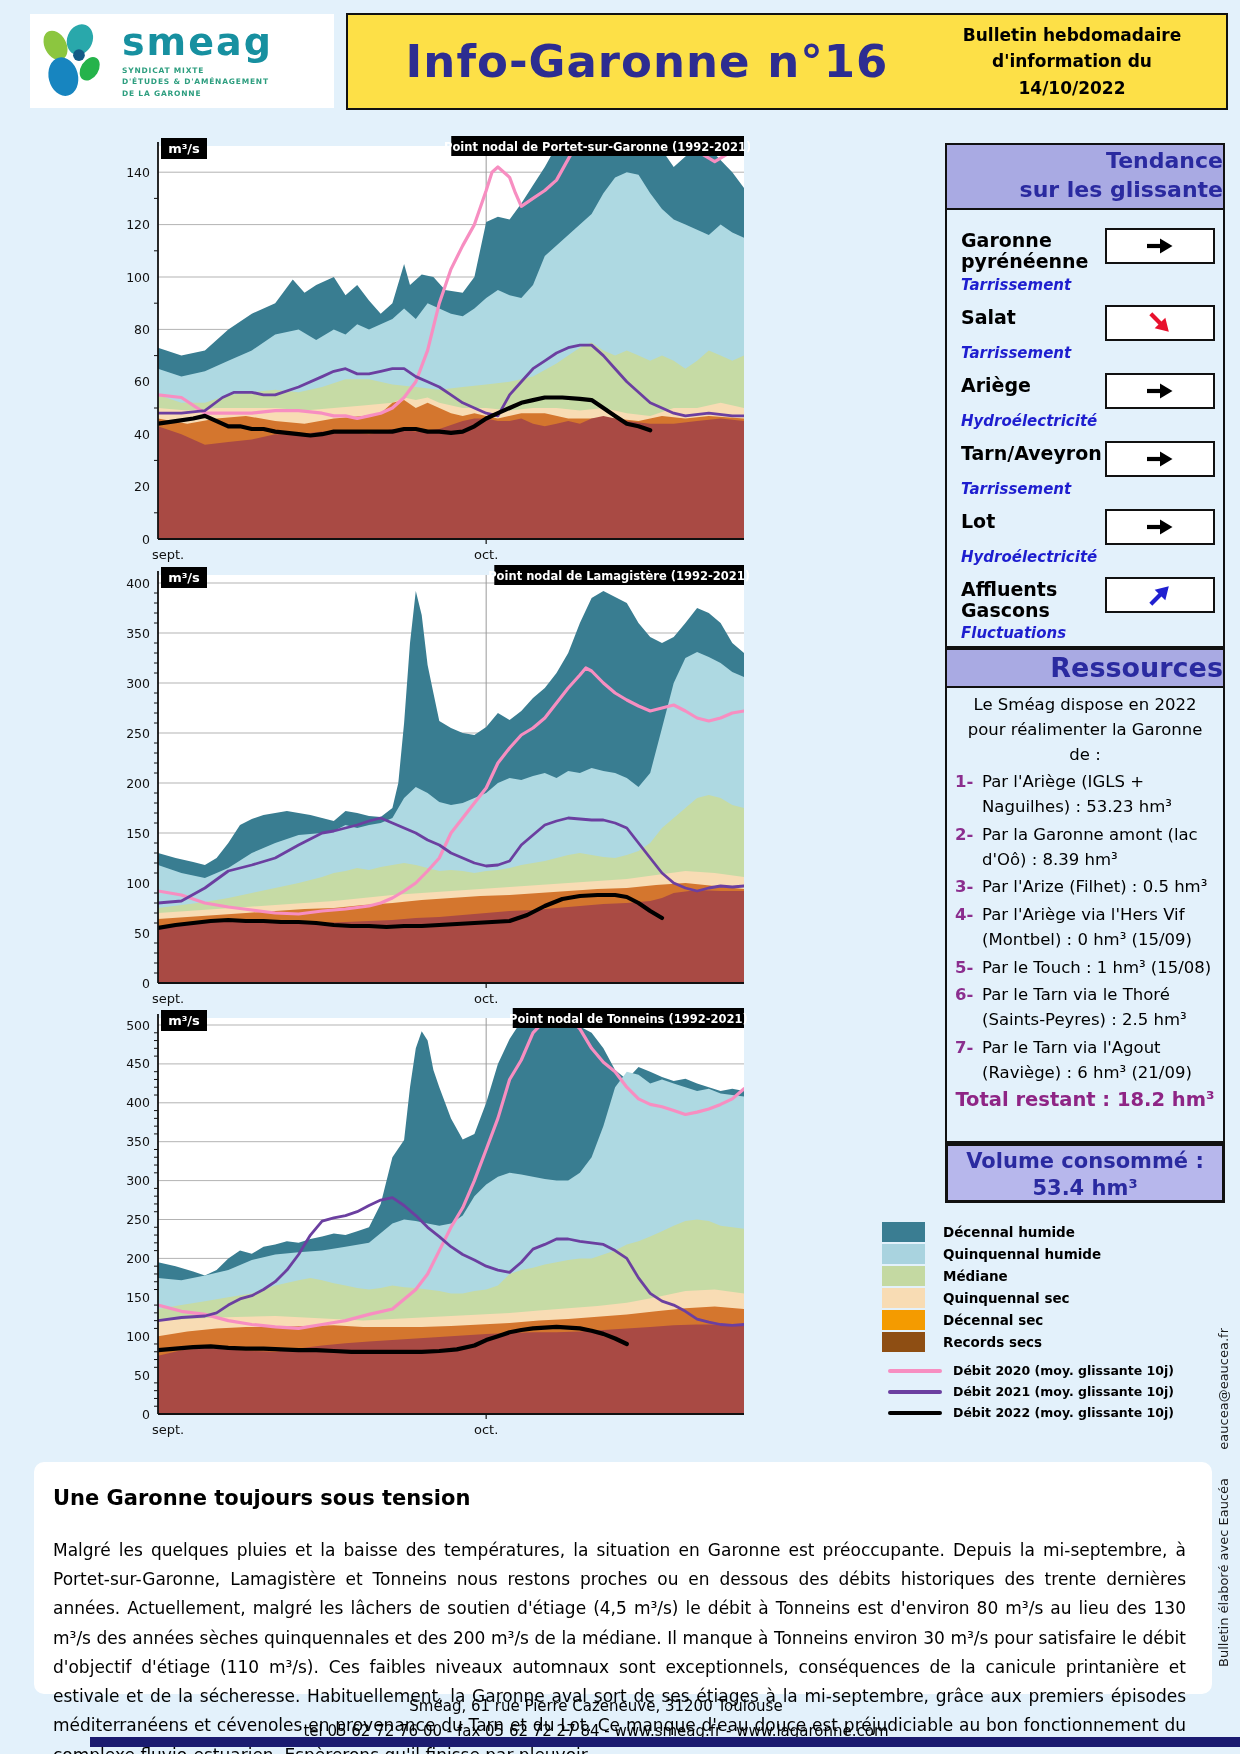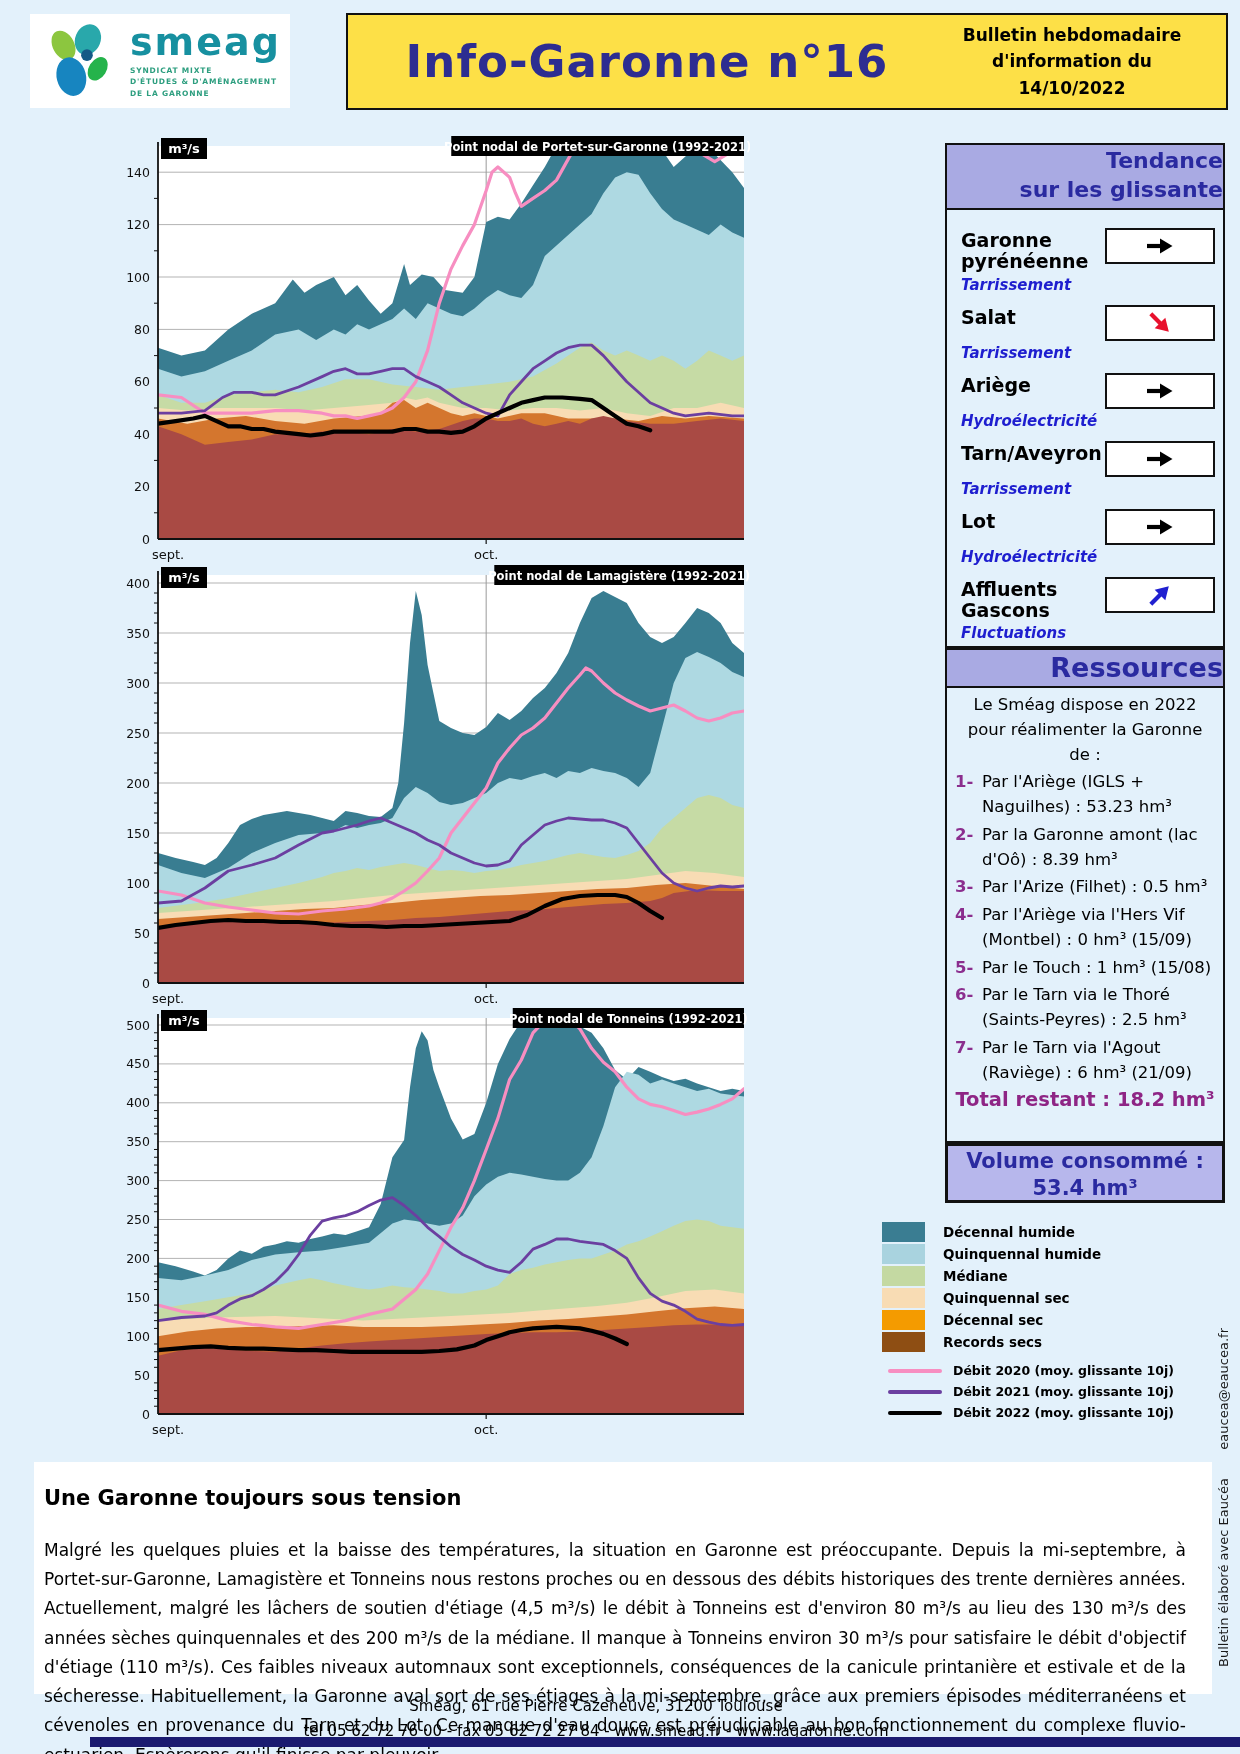--- a/index.html
+++ b/index.html
@@ -1,20 +1,20 @@
 <!DOCTYPE html>
 <html><head>
 <meta charset="utf-8">
 <style>
   html,body{margin:0;padding:0;background:#cfe3f2;}
   .page{width:1240px;height:1754px;position:relative;background:#e3f1fb;
         font-family:"DejaVu Sans",sans-serif;overflow:hidden;margin:0 auto;}
   
-  .logo-box{position:absolute;left:30px;top:14px;width:260px;height:94px;background:#fff;
-            display:flex;align-items:center;padding-left:14px;box-sizing:border-box;}
+  .logo-box{position:absolute;left:30px;top:14px;width:304px;height:94px;background:#fff;
+            display:flex;align-items:center;padding-left:6px;box-sizing:border-box;}
   .logo-txt{margin-left:4px;}
   .brand{font-size:38px;font-weight:bold;color:#1790a0;letter-spacing:2px;line-height:1;}
   .logo-sub{font-size:7.5px;font-weight:bold;color:#2d9e7f;letter-spacing:.8px;line-height:1.5;margin-top:4px;}
   .title-box{position:absolute;left:346px;top:13px;width:882px;height:97px;background:#fde047;
              border:2px solid #111;box-sizing:border-box;display:flex;align-items:center;}
   .doc-title{flex:1;text-align:center;font-size:45px;font-weight:bold;color:#2d2d91;letter-spacing:1px;}
   .bulletin{width:252px;text-align:center;font-size:17px;font-weight:bold;color:#000;line-height:1.55;padding-right:28px;}
   
   .chart{position:absolute;left:114px;width:636px;}
   #chart0{top:136px;height:429px;} #chart1{top:565px;height:444px;} #chart2{top:1008px;height:432px;}
@@ -48,21 +48,21 @@
   .legend{position:absolute;left:882px;top:1221px;width:320px;}
   .leg-row{display:flex;align-items:center;height:22px;}
   .leg-swatch{width:43px;height:20px;margin-right:18px;flex-shrink:0;}
   .leg-label{font-size:13.5px;font-weight:bold;color:#000;white-space:nowrap;}
   .leg-lrow{display:flex;align-items:center;height:21px;}
   .leg-line{width:54px;height:4px;border-radius:2px;margin:0 11px 0 6px;flex-shrink:0;}
   .leg-llabel{font-size:12.5px;font-weight:bold;color:#000;white-space:nowrap;}
   .leg-gap{height:7px;}
   
   .article{position:absolute;left:34px;top:1462px;width:1178px;height:232px;background:#fff;
-           box-sizing:border-box;padding:24px 26px 0 10px;}
+           box-sizing:border-box;padding:24px 26px 0 19px;border-radius:10px;}
   .article h2{margin:0 0 26px 0;font-size:21px;color:#000;}
   .article p{margin:0;font-size:17px;line-height:1.72;text-align:justify;color:#000;}
   
   .footer{position:absolute;left:0;top:1697px;width:1192px;text-align:center;font-size:15px;color:#000;}
   .footer div{margin-bottom:7px;}
   .bottom-bar{position:absolute;left:90px;top:1737px;width:1150px;height:10px;background:#1b1b70;}
   
   .vtext{position:absolute;left:1216px;writing-mode:vertical-rl;transform:rotate(180deg);
          font-size:13px;color:#1a1a1a;white-space:nowrap;}
   .v-email{top:1328px;} .v-credit{top:1478px;}

